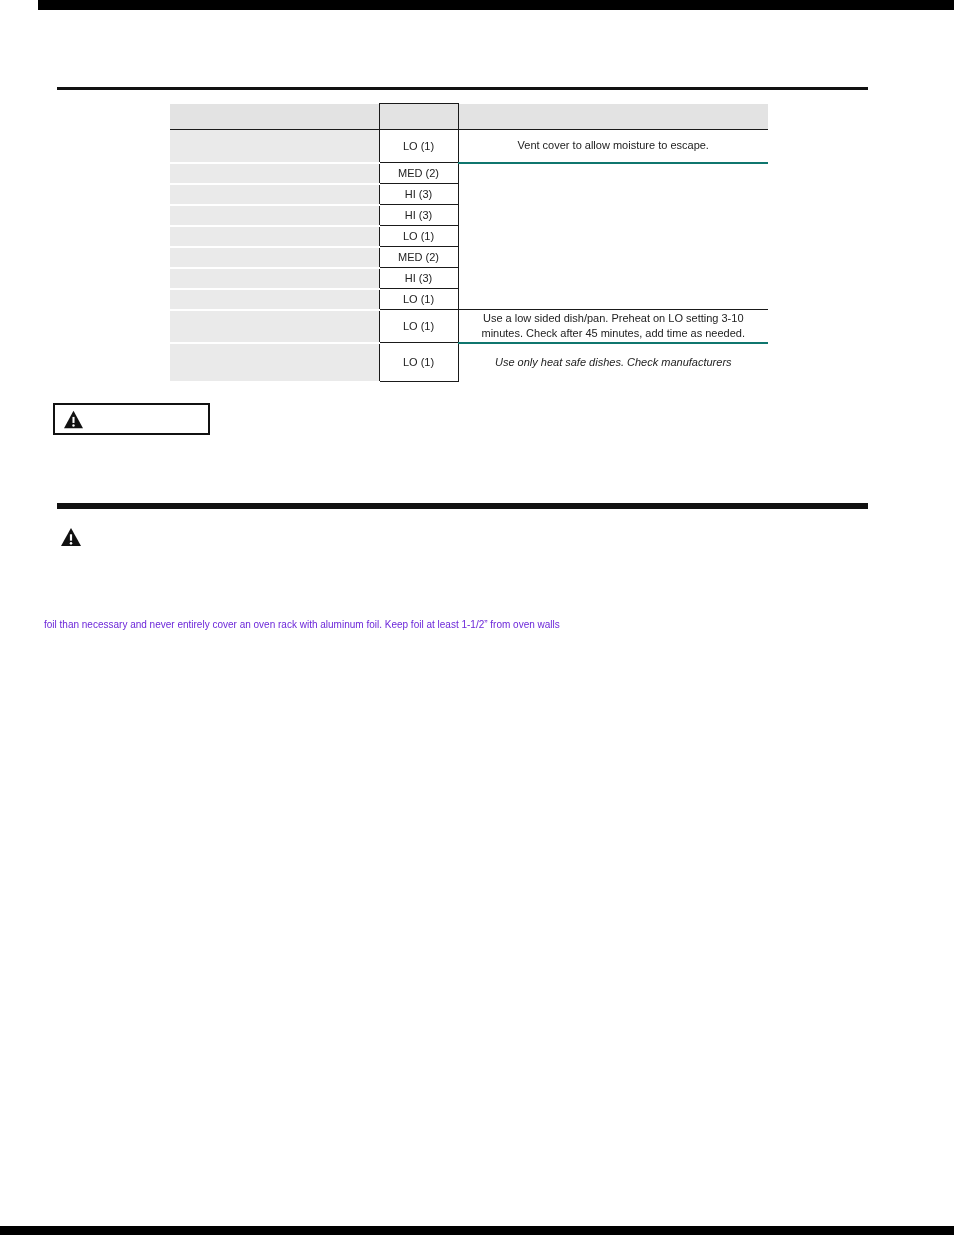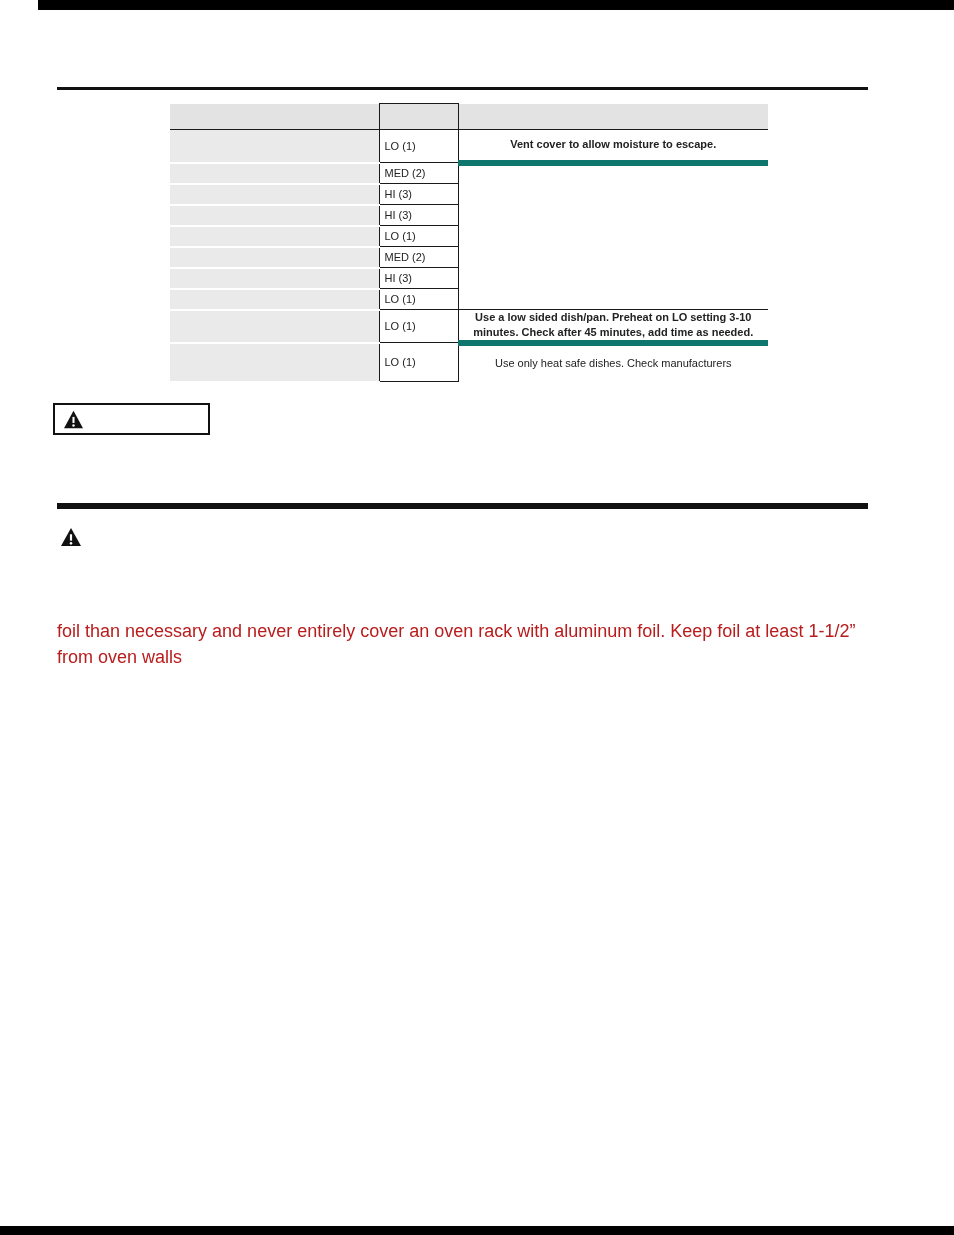--- a/index.html
+++ b/index.html
@@ -15,38 +15,38 @@
   .rule.thin  { left:57px; top:87px;  width:811px; height:3px; }
   .rule.thick { left:57px; top:503px; width:811px; height:6px; }
 
   table.spec {
     position:absolute; left:170px; top:103px;
     border-collapse:collapse; table-layout:fixed;
     font-size:11px; color:#222;
   }
   .spec td { padding:0 5px; vertical-align:middle; }
   .c-item { width:209px; background:#eaeaea; border-bottom:2px solid #ffffff; }
-  .c-set  { width:79px;  border:1px solid #1a1a1a; background:#fff; }
+  .c-set  { width:79px;  border:1px solid #1a1a1a; text-align:center; background:#fff; }
   .c-note { width:310px; text-align:center; background:#fff; line-height:1.35; }
   tr.r-head td { background:#e3e3e3; border-bottom:1px solid #1a1a1a; }
   tr.r-head .c-set { border:1px solid #1a1a1a; }
-  .n-bb { border-bottom:6px solid #0f766e;font-weight:bold; }
+  .n-bb { border-bottom:2px solid #0f766e; }
   .n-bt { border-top:1px solid #1a1a1a; }
-  .v-top { vertical-align:top; padding-top:5px; }
+  .v-top { vertical-align:top; padding-top:5px;font-style:italic; }
 
   .warnbox {
     position:absolute; left:53px; top:403px; width:157px; height:32px;
     border:2px solid #111; background:#fff;
     display:flex; align-items:center; padding-left:8px;
   }
   .tri-standalone { position:absolute; left:60px; top:527px; width:22px; height:20px; }
 
   .body-text {
-    position:absolute; left:57px; top:618px; width:818px;
-    font-size:18px; line-height:1.45; color:#b91c1c;
+    position:absolute; left:44px; top:618px; width:818px;
+    font-size:10px; line-height:1.45; color:#6d28d9;
   }
 </style>
 </head>
 <body>
 
 <div class="page">
 
   <div class="bar top"></div>
 
   <div class="rule thin"></div>

